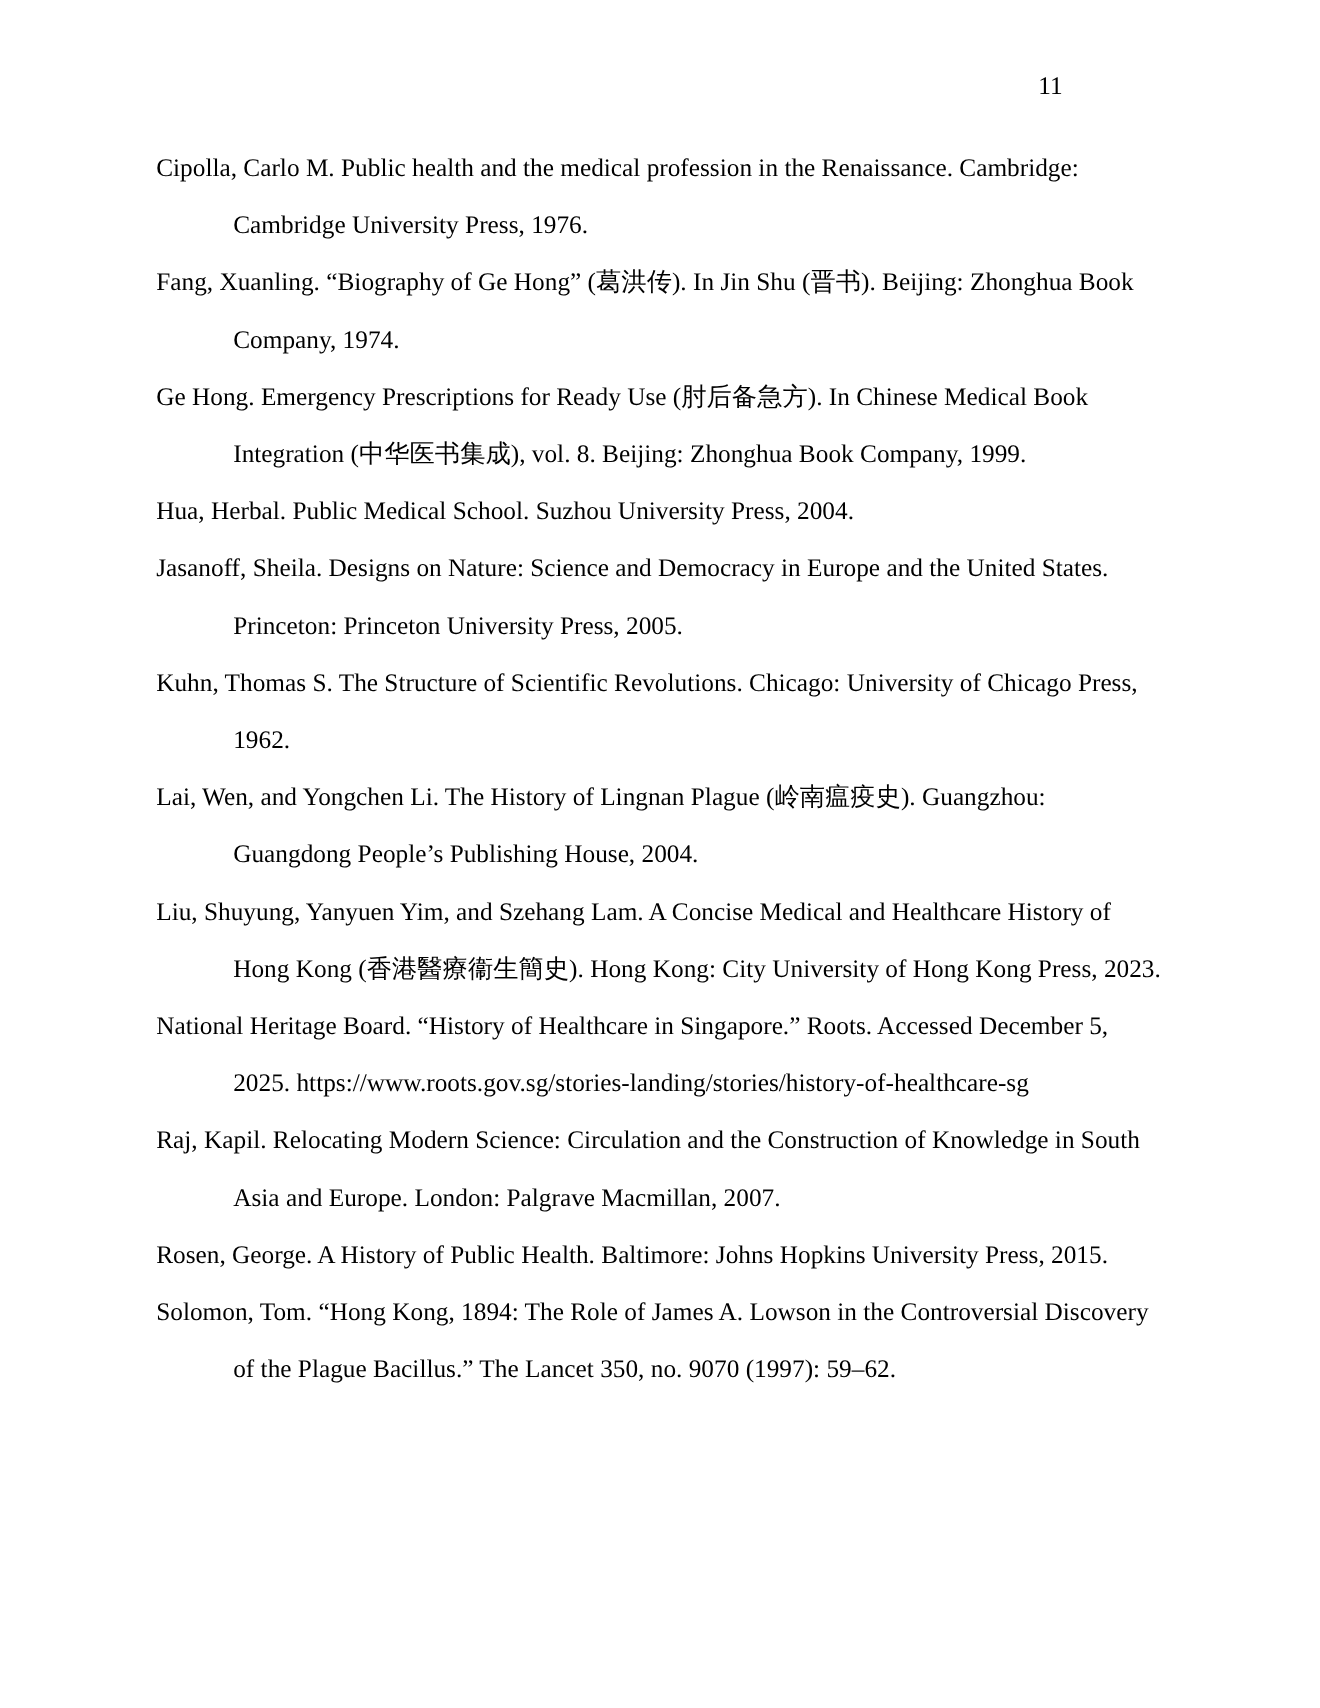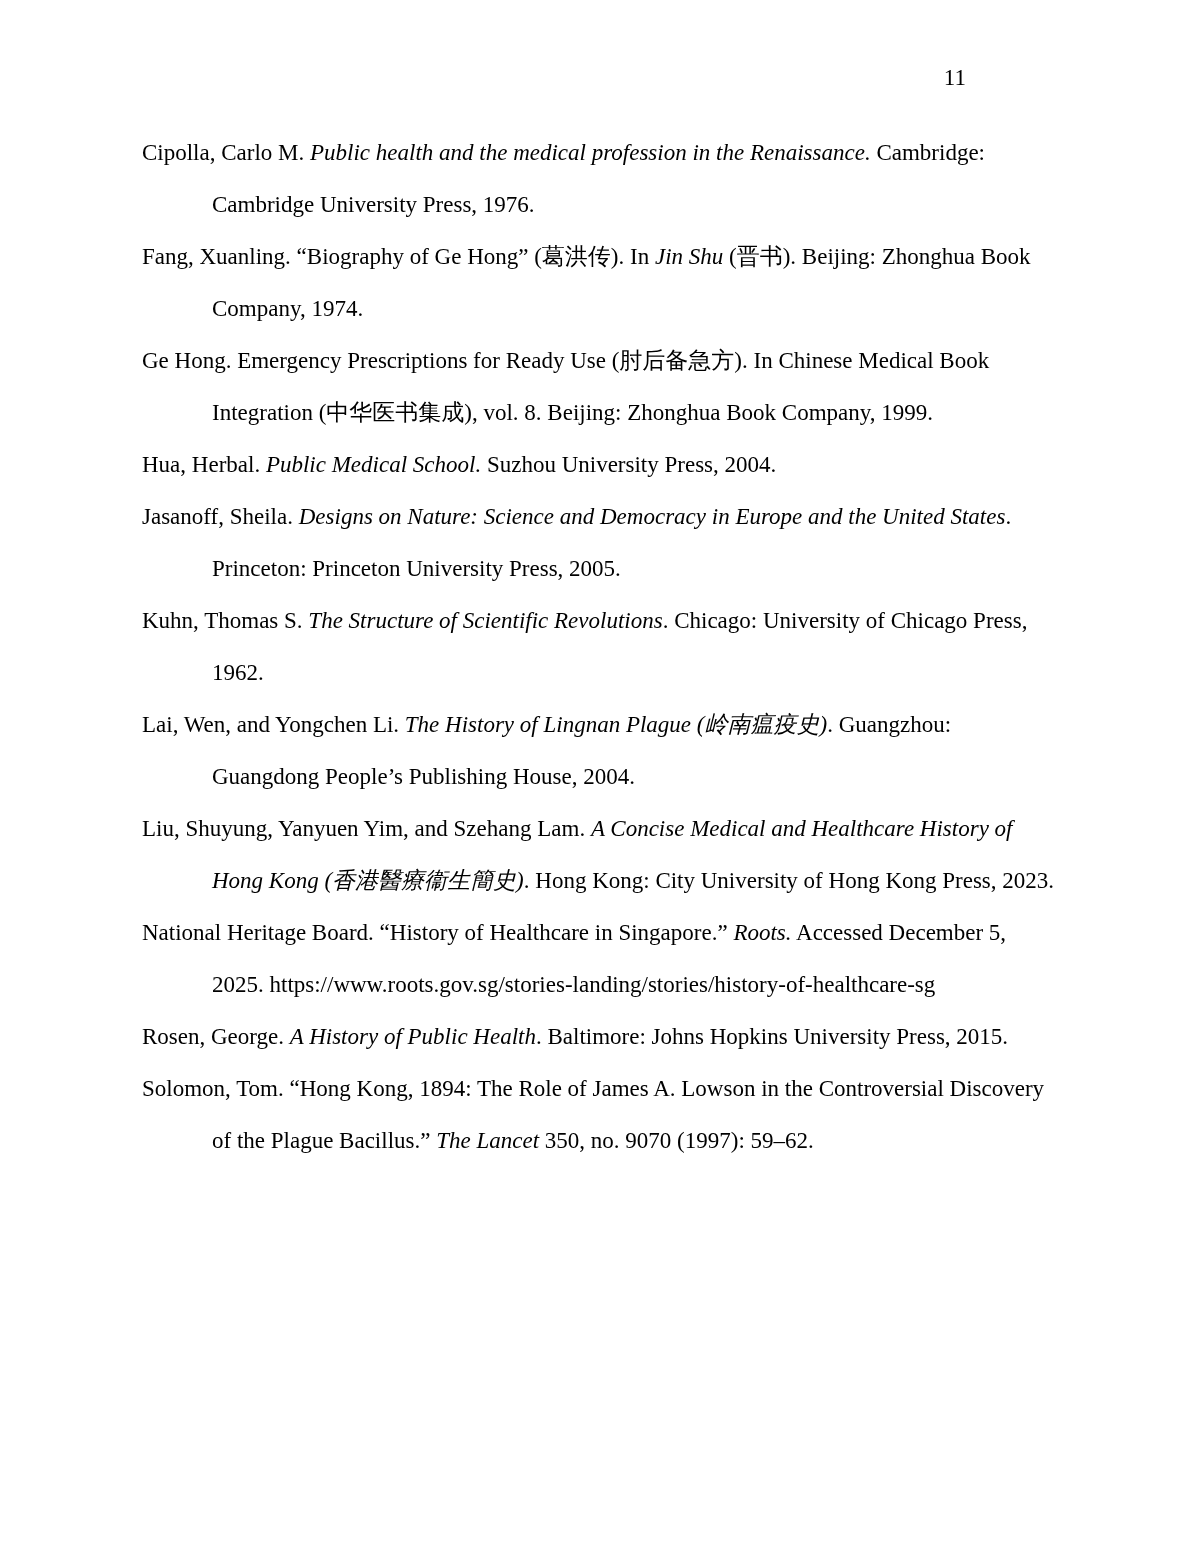--- a/index.html
+++ b/index.html
@@ -31,34 +31,34 @@
     font-size: 23px;
     line-height: 52px;
     text-align: left;
   }
   .ref-entry {
     margin: 0;
     padding-left: 70px;
     text-indent: -70px;
   }
   .it {
-    font-style: italic;
   }
 </style>
 </head>
 <body>
 
 <div class="page">
   <div class="page-number">11</div>
   <div class="references">
       <p class="ref-entry"><span>Cipolla, Carlo M. </span><span class="it">Public health and the medical profession in the Renaissance.</span><span> Cambridge: Cambridge University Press, 1976.</span></p>
       <p class="ref-entry"><span>Fang, Xuanling. “Biography of Ge Hong” (葛洪传). In </span><span class="it">Jin Shu</span><span> (晋书). Beijing: Zhonghua Book Company, 1974.</span></p>
       <p class="ref-entry"><span>Ge Hong. Emergency Prescriptions for Ready Use (肘后备急方). In Chinese Medical Book Integration (中华医书集成), vol. 8. Beijing: Zhonghua Book Company, 1999.</span></p>
       <p class="ref-entry"><span>Hua, Herbal. </span><span class="it">Public Medical School.</span><span> Suzhou University Press, 2004.</span></p>
       <p class="ref-entry"><span>Jasanoff, Sheila. </span><span class="it">Designs on Nature: Science and Democracy in Europe and the United States</span><span>. Princeton: Princeton University Press, 2005.</span></p>
       <p class="ref-entry"><span>Kuhn, Thomas S. </span><span class="it">The Structure of Scientific Revolutions</span><span>. Chicago: University of Chicago Press, 1962.</span></p>
       <p class="ref-entry"><span>Lai, Wen, and Yongchen Li. </span><span class="it">The History of Lingnan Plague (岭南瘟疫史)</span><span>. Guangzhou: Guangdong People’s Publishing House, 2004.</span></p>
       <p class="ref-entry"><span>Liu, Shuyung, Yanyuen Yim, and Szehang Lam. </span><span class="it">A Concise Medical and Healthcare History of Hong Kong (香港醫療衞生簡史)</span><span>. Hong Kong: City University of Hong Kong Press, 2023.</span></p>
       <p class="ref-entry"><span>National Heritage Board. “History of Healthcare in Singapore.” </span><span class="it">Roots.</span><span> Accessed December 5, 2025. https://www.roots.gov.sg/stories-landing/stories/history-of-healthcare-sg</span></p>
+      <p class="ref-entry"><span>Raj, Kapil. </span><span class="it">Relocating Modern Science: Circulation and the Construction of Knowledge in South Asia and Europe</span><span>. London: Palgrave Macmillan, 2007.</span></p>
       <p class="ref-entry"><span>Rosen, George. </span><span class="it">A History of Public Health</span><span>. Baltimore: Johns Hopkins University Press, 2015.</span></p>
       <p class="ref-entry"><span>Solomon, Tom. “Hong Kong, 1894: The Role of James A. Lowson in the Controversial Discovery of the Plague Bacillus.” </span><span class="it">The Lancet</span><span> 350, no. 9070 (1997): 59–62.</span></p>
     </div>
 </div>
 
 </body></html>

